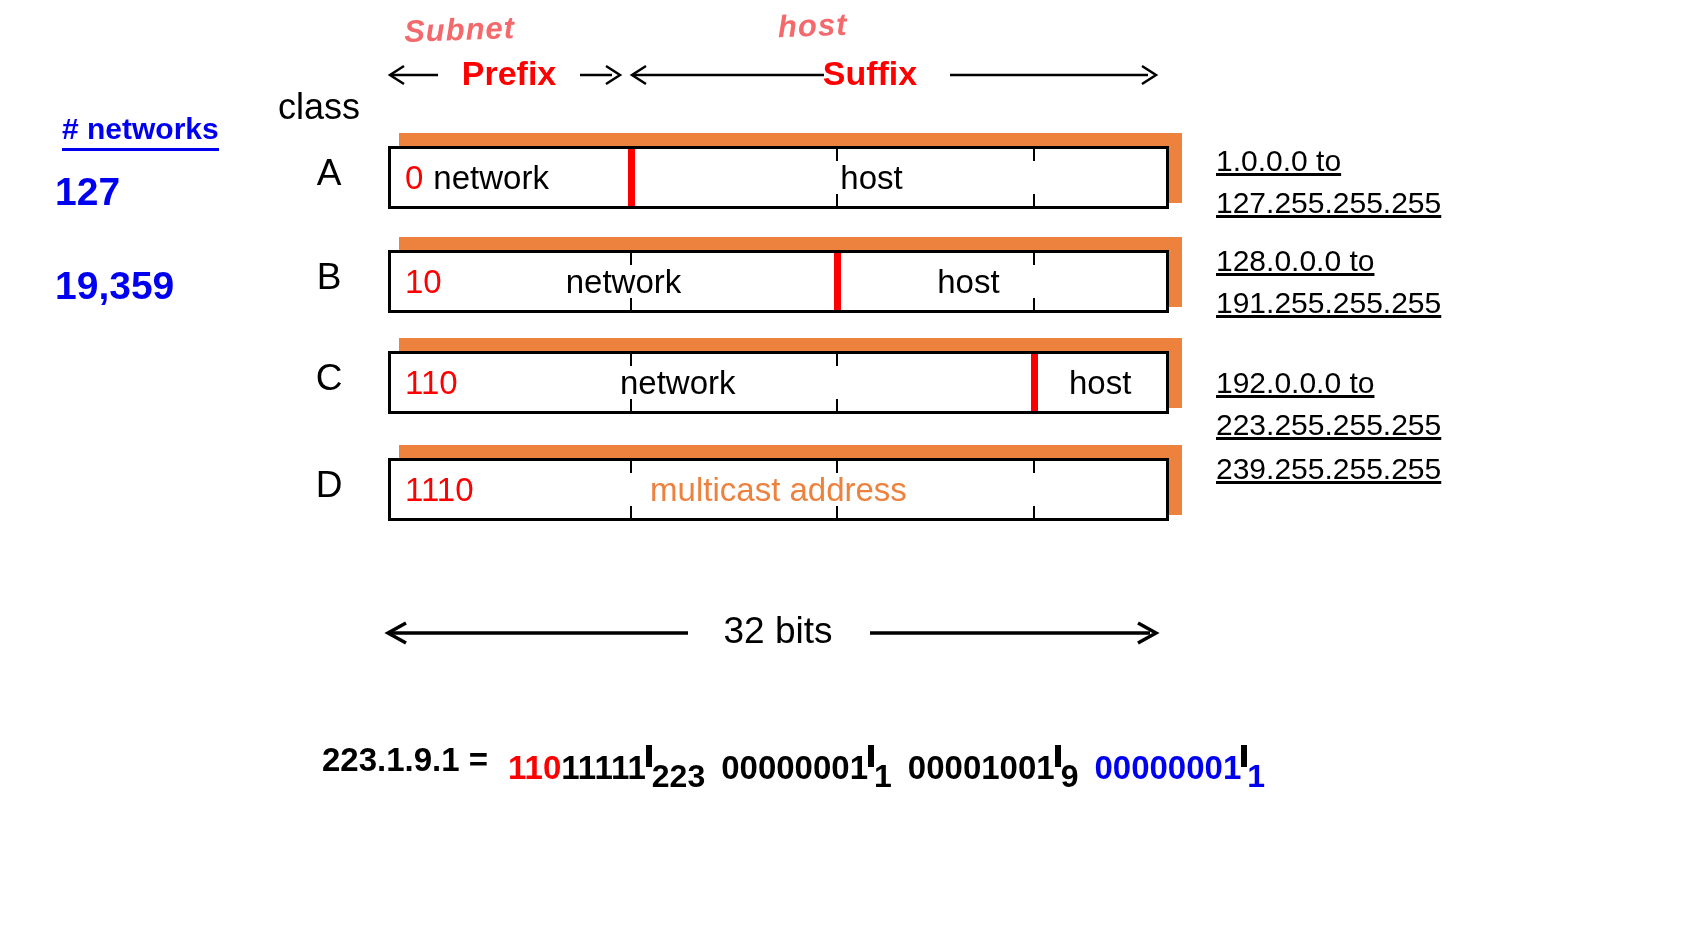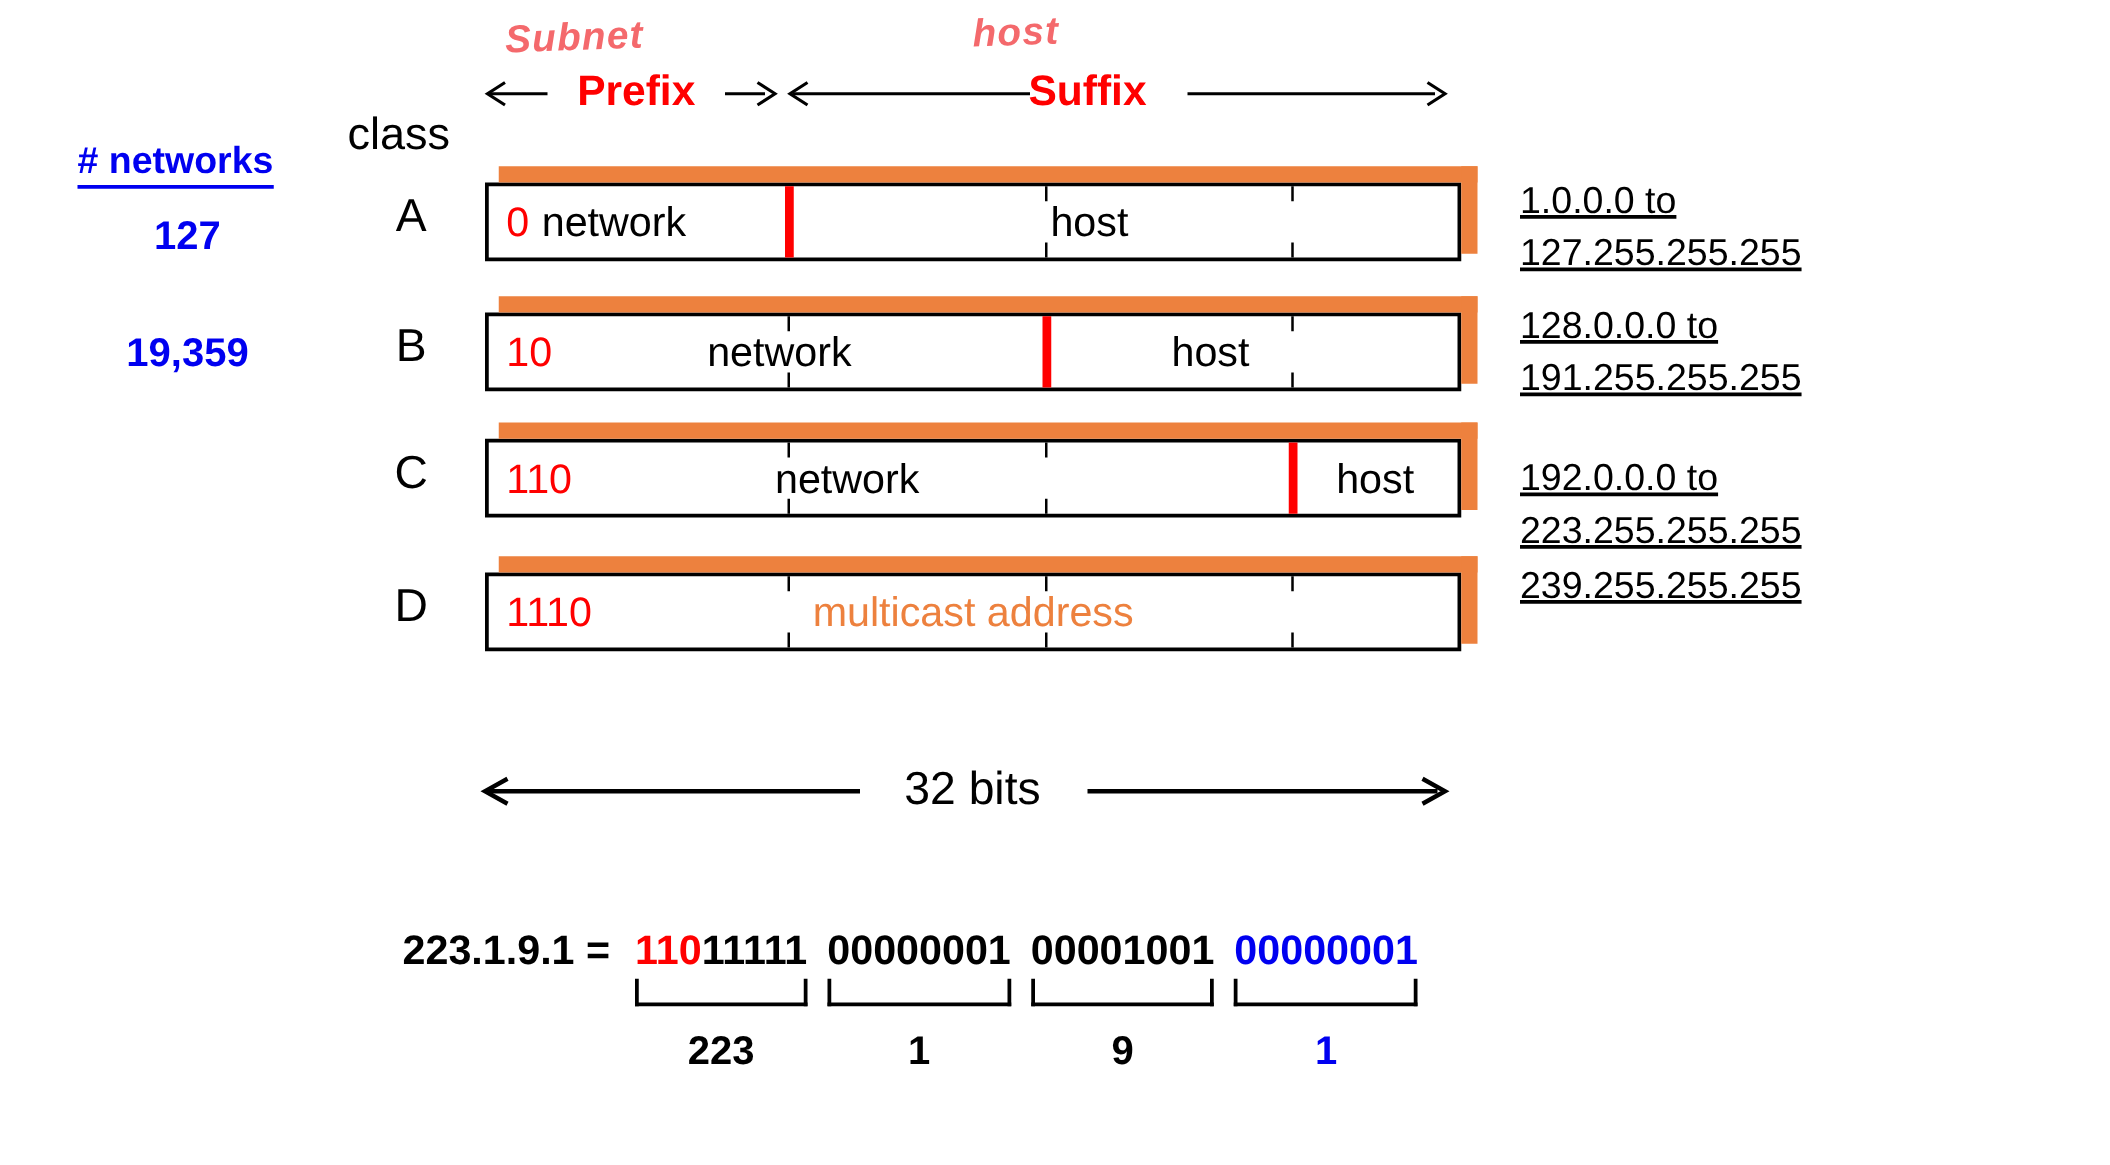--- a/index.html
+++ b/index.html
@@ -19,22 +19,22 @@
   }
   .note-subnet {left:404px; top:12px;}
   .note-host {left:778px; top:8px;}
   .axis-label {position:absolute; color:#ff0000; font-size:34px; font-weight:bold; text-align:center;}
   .axis-prefix {left:438px; top:54px; width:142px;}
   .axis-suffix {left:806px; top:54px; width:128px;}
   
   .overlay {position:absolute; left:0; top:0; pointer-events:none;}
   
   .count {
-    position:absolute; left:55px; width:190px; text-align:center;
-    color:#0000f0; font-weight:bold; font-size:32px;
+    position:absolute; left:55px; width:190px; text-align:left;
+    color:#0000f0; font-weight:bold; font-size:39px;
   }
   .letter {position:absolute; left:303px; width:52px; text-align:center; font-size:37px;}
   .box {
     position:absolute; left:388px; width:775px; height:57px;
     background:#fff; border:3px solid #000;
   }
   .obar-top {position:absolute; left:8px; right:-16px; top:-16px; height:13px; background:#ed813e;}
   .obar-right {position:absolute; right:-16px; width:13px; top:-16px; bottom:3px; background:#ed813e;}
   .bits-wrap {
     position:absolute; left:14px; top:0; height:100%;
@@ -52,21 +52,21 @@
   .tick::after {bottom:0;}
   .divider {position:absolute; top:0; bottom:0; width:7px; margin-left:-3px; background:#ff0000; z-index:1;}
   .range {position:absolute; left:1216px; font-size:30px; line-height:42px;text-decoration:underline;}
   
   .bits32-label {position:absolute; left:692px; top:610px; width:172px; text-align:center; font-size:37px;}
   .binary {
     position:absolute; left:322px; top:710px; display:flex;
     align-items:flex-start; font-weight:bold; font-size:33px; white-space:nowrap;margin-top:31px;
   }
   .eq-label {margin-right:4px;}
-  .octet-col {display:flex; flex-direction:column; align-items:center; margin-left:16px;}
+  .octet-col {display:flex; align-items:center; margin-left:16px;}
   .octet .red {color:#ff0000;}
   .blue-text {color:#0000f0;}
   .bracket {align-self:stretch; height:19px; border:3px solid #000; border-top:none; margin-top:4px;}
   .octet-num {margin-top:17px; font-size:32px;}
 </style>
 </head>
 <body>
 
 <div class="canvas">
 

